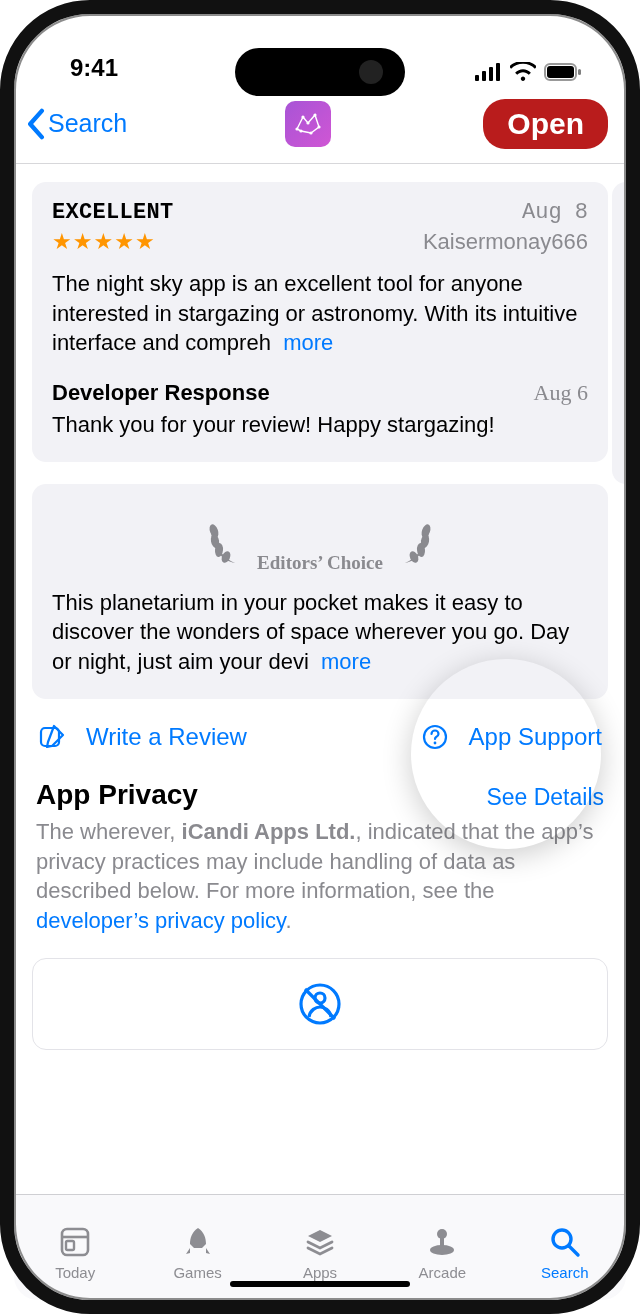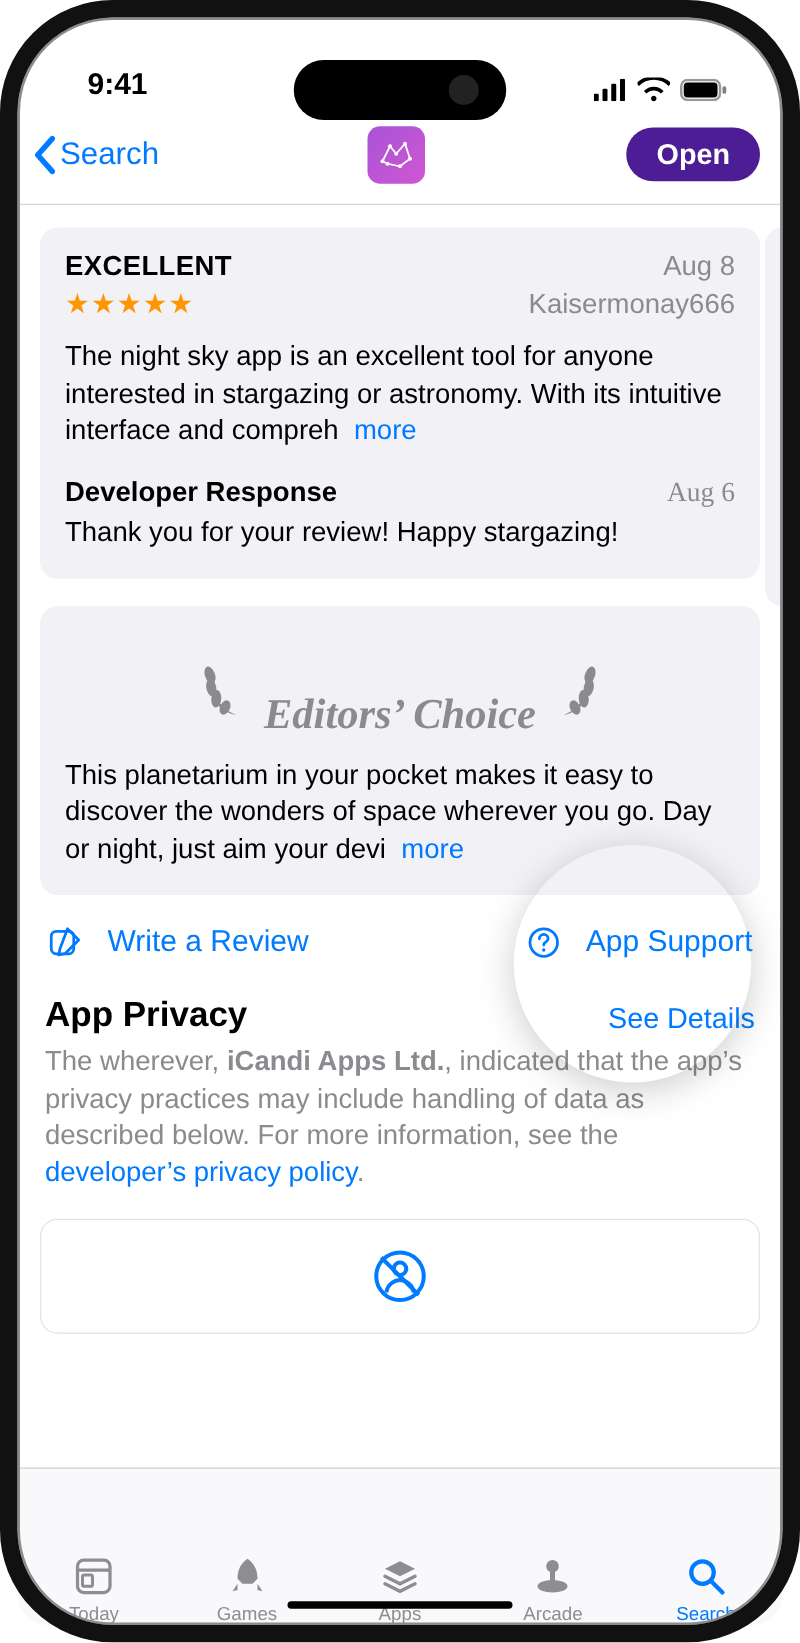--- a/index.html
+++ b/index.html
@@ -53,35 +53,35 @@
       color: #007aff; font-size: 25px; background: none; border: 0;
       padding: 4px 6px;
     }
     .nav-back svg { width: 20px; height: 32px; }
     .nav-icon {
       width: 46px; height: 46px; border-radius: 10px;
       background: linear-gradient(135deg,#a854d6,#d056d4);
       display: flex; align-items: center; justify-content: center;
     }
     .nav-open {
-      background: #4c1d95; color: #fff; border: 0;
-      font-size: 23px; font-weight: 700;
+      background: #b91c1c; color: #fff; border: 0;
+      font-size: 30px; font-weight: 700;
       padding: 8px 24px; border-radius: 22px;
     }
     
     .content {
       flex: 1; overflow: hidden; padding: 18px 18px 0 18px;
       display: flex; flex-direction: column; gap: 0;
     }
     .card {
       background: #f2f2f6; border-radius: 14px;
       padding: 18px 20px 22px 20px;
     }
     .review-card { margin-bottom: 22px; position: relative; }
-    .review-header { display: flex; justify-content: space-between; align-items: center; }
+    .review-header { display: flex; justify-content: space-between; align-items: center; font-family: Liberation Mono, monospace; }
     .review-title { font-weight: 700; font-size: 22px; letter-spacing: 0.3px; }
     .review-date { color: #8a8a8f; font-size: 22px; text-align: center; }
     .review-row2 { display: flex; justify-content: space-between; align-items: center; margin-top: 4px; }
     .stars { color: #ff9500; font-size: 22px; letter-spacing: 1px; }
     .review-author { color: #8a8a8f; font-size: 22px; }
     .review-body {
       margin-top: 14px; font-size: 22px; line-height: 1.35;
       color: #000;
     }
     .more-link { color: #007aff; }
@@ -89,21 +89,21 @@
     .dev-header { display: flex; justify-content: space-between; }
     .dev-title { font-weight: 700; font-size: 22px; }
     .dev-date { color: #8a8a8f; font-size: 22px; font-family: Liberation Serif, serif; }
     .dev-body { margin-top: 4px; font-size: 22px; line-height: 1.35; }
     .editors-card { padding: 18px 20px 22px 20px; }
     .editors-head {
       display: flex; align-items: center; justify-content: center;
       gap: 12px; margin: 6px 0 14px 0;
     }
     .editors-title {
-      font-weight: 700; font-style: italic; font-size: 34px; color: #8a8a8f;
+      font-weight: 700; font-size: 19px; color: #8a8a8f;
       font-family: Georgia, "Times New Roman", serif;
       margin-top: 44px;
     }
     .laurel { width: 40px; height: 48px; }
     .laurel.right svg { transform: scaleX(-1); }
     .editors-body { font-size: 22px; line-height: 1.35; }
     
     .action-row {
       display: flex; justify-content: space-between; align-items: center;
       margin: 24px 6px 28px 6px;
@@ -132,23 +132,23 @@
     }
     .privacy-text .bold { font-weight: 600; }
     .privacy-text .link { color: #007aff; }
     .privacy-card {
       margin: 22px 0 0 0; border: 1px solid #e3e3e8; border-radius: 14px;
       height: 92px; display: flex; align-items: center; justify-content: center;
       overflow: hidden;
     }
     
     .tabbar {
-      height: 126px; border-top: 1px solid #cfcfd3;
+      height: 106px; border-top: 1px solid #cfcfd3;
       background: rgba(249,249,251,0.96);
-      display: flex; justify-content: space-around; align-items: flex-end;
+      display: flex; justify-content: space-around; align-items: center;
       padding-top: 10px;
     }
     .tab {
       display: flex; flex-direction: column; align-items: center; gap: 4px;
       color: #8d8d92; font-size: 15px; font-weight: 500;
       background: none; border: 0; width: 20%;
     }
     .tab.active { color: #007aff; }
     .tab svg { width: 36px; height: 36px; }
     .home-indicator {

